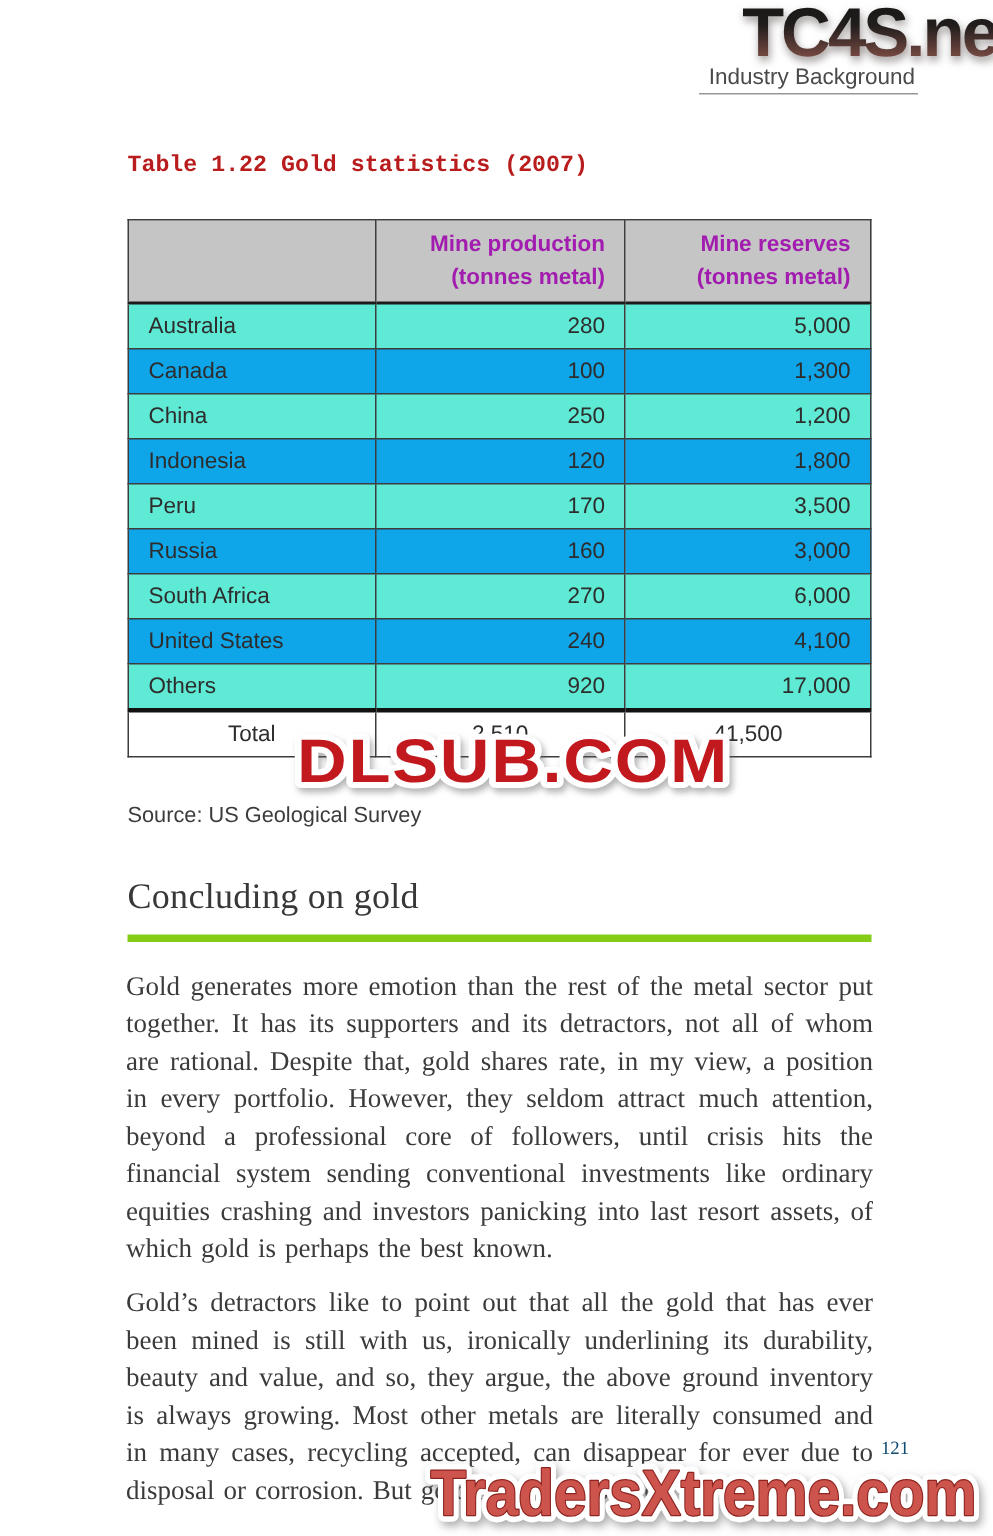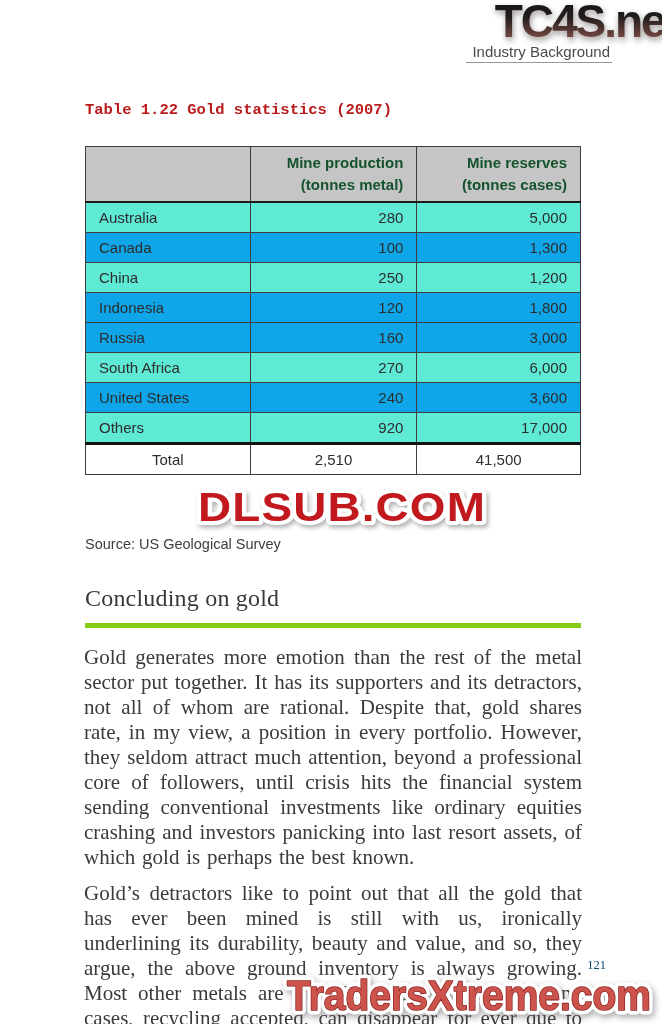--- a/index.html
+++ b/index.html
@@ -32,21 +32,21 @@
   }
   table.gold {
     position:absolute; top:146px; left:85px; width:496px;
     border-collapse:collapse;
     font-family:"Liberation Sans", sans-serif; font-size:15px; color:#2d2d2d;
   }
   table.gold th, table.gold td { border:1px solid #3d3d3d; }
   table.gold th {
     background:#c5c5c5; font-weight:bold; text-align:right;
     padding:5px 13px; line-height:1.45; white-space:pre-line;
-    border-bottom:2px solid #1c1c1c; color:#14532d;
+    border-bottom:2px solid #1c1c1c; color:#a21caf;
   }
   table.gold col.c1 { width:165px; }
   table.gold col.c2 { width:167px; }
   table.gold col.c3 { width:164px; }
   table.gold td { padding:6px 13px; background:#5eead4; }
   table.gold td.num { text-align:right; }
   table.gold tr.alt td { background:#0ea5e9; }
   table.gold tr.total-row td { border-top:3px solid #131313; background:#ffffff;text-align:center; }
 
   .source {
@@ -57,21 +57,21 @@
   
   .section-heading {
     position:absolute; top:585px; left:85px; width:496px; margin:0;
     font-family:Liberation Serif, serif; font-weight:normal;
     font-size:24px; color:#383838; letter-spacing:.2px;
     padding-bottom:11px; border-bottom:5px solid #84cc16;
   }
   .article { position:absolute; top:645px; left:84px; width:498px; }
   .article p {
     margin:0 0 11px 0; text-align:justify;
-    font-size:21px; line-height:25px; color:#3b3b3b;
+    font-size:18px; line-height:25px; color:#3b3b3b;
     word-spacing:1.5px;
   }
 
   
   .page-number {
     position:absolute; top:958px; right:80px;
     font-family:"Liberation Serif", serif; font-size:12.5px; color:#0c4a6e;
   }
   .wm-table  { position:absolute; left:188px; top:477px; pointer-events:none; }
   .wm-footer { position:absolute; left:276px; top:968px; pointer-events:none; }
@@ -97,21 +97,21 @@
         <col class="c1">
         <col class="c2">
         <col class="c3">
       </colgroup>
     <thead>
       <tr>
         <th></th>
         <th>Mine production
 (tonnes metal)</th>
         <th>Mine reserves
-(tonnes cases)</th>
+(tonnes metal)</th>
       </tr>
     </thead>
     <tbody>
       <tr>
         <td>Australia</td>
         <td class="num">280</td>
         <td class="num">5,000</td>
       </tr>
       <tr class="alt">
         <td>Canada</td>
@@ -121,34 +121,39 @@
       <tr>
         <td>China</td>
         <td class="num">250</td>
         <td class="num">1,200</td>
       </tr>
       <tr class="alt">
         <td>Indonesia</td>
         <td class="num">120</td>
         <td class="num">1,800</td>
       </tr>
+      <tr>
+        <td>Peru</td>
+        <td class="num">170</td>
+        <td class="num">3,500</td>
+      </tr>
       <tr class="alt">
         <td>Russia</td>
         <td class="num">160</td>
         <td class="num">3,000</td>
       </tr>
       <tr>
         <td>South Africa</td>
         <td class="num">270</td>
         <td class="num">6,000</td>
       </tr>
       <tr class="alt">
         <td>United States</td>
         <td class="num">240</td>
-        <td class="num">3,600</td>
+        <td class="num">4,100</td>
       </tr>
       <tr>
         <td>Others</td>
         <td class="num">920</td>
         <td class="num">17,000</td>
       </tr>
       <tr class="total-row">
         <td>Total</td>
         <td class="num">2,510</td>
         <td class="num">41,500</td>

